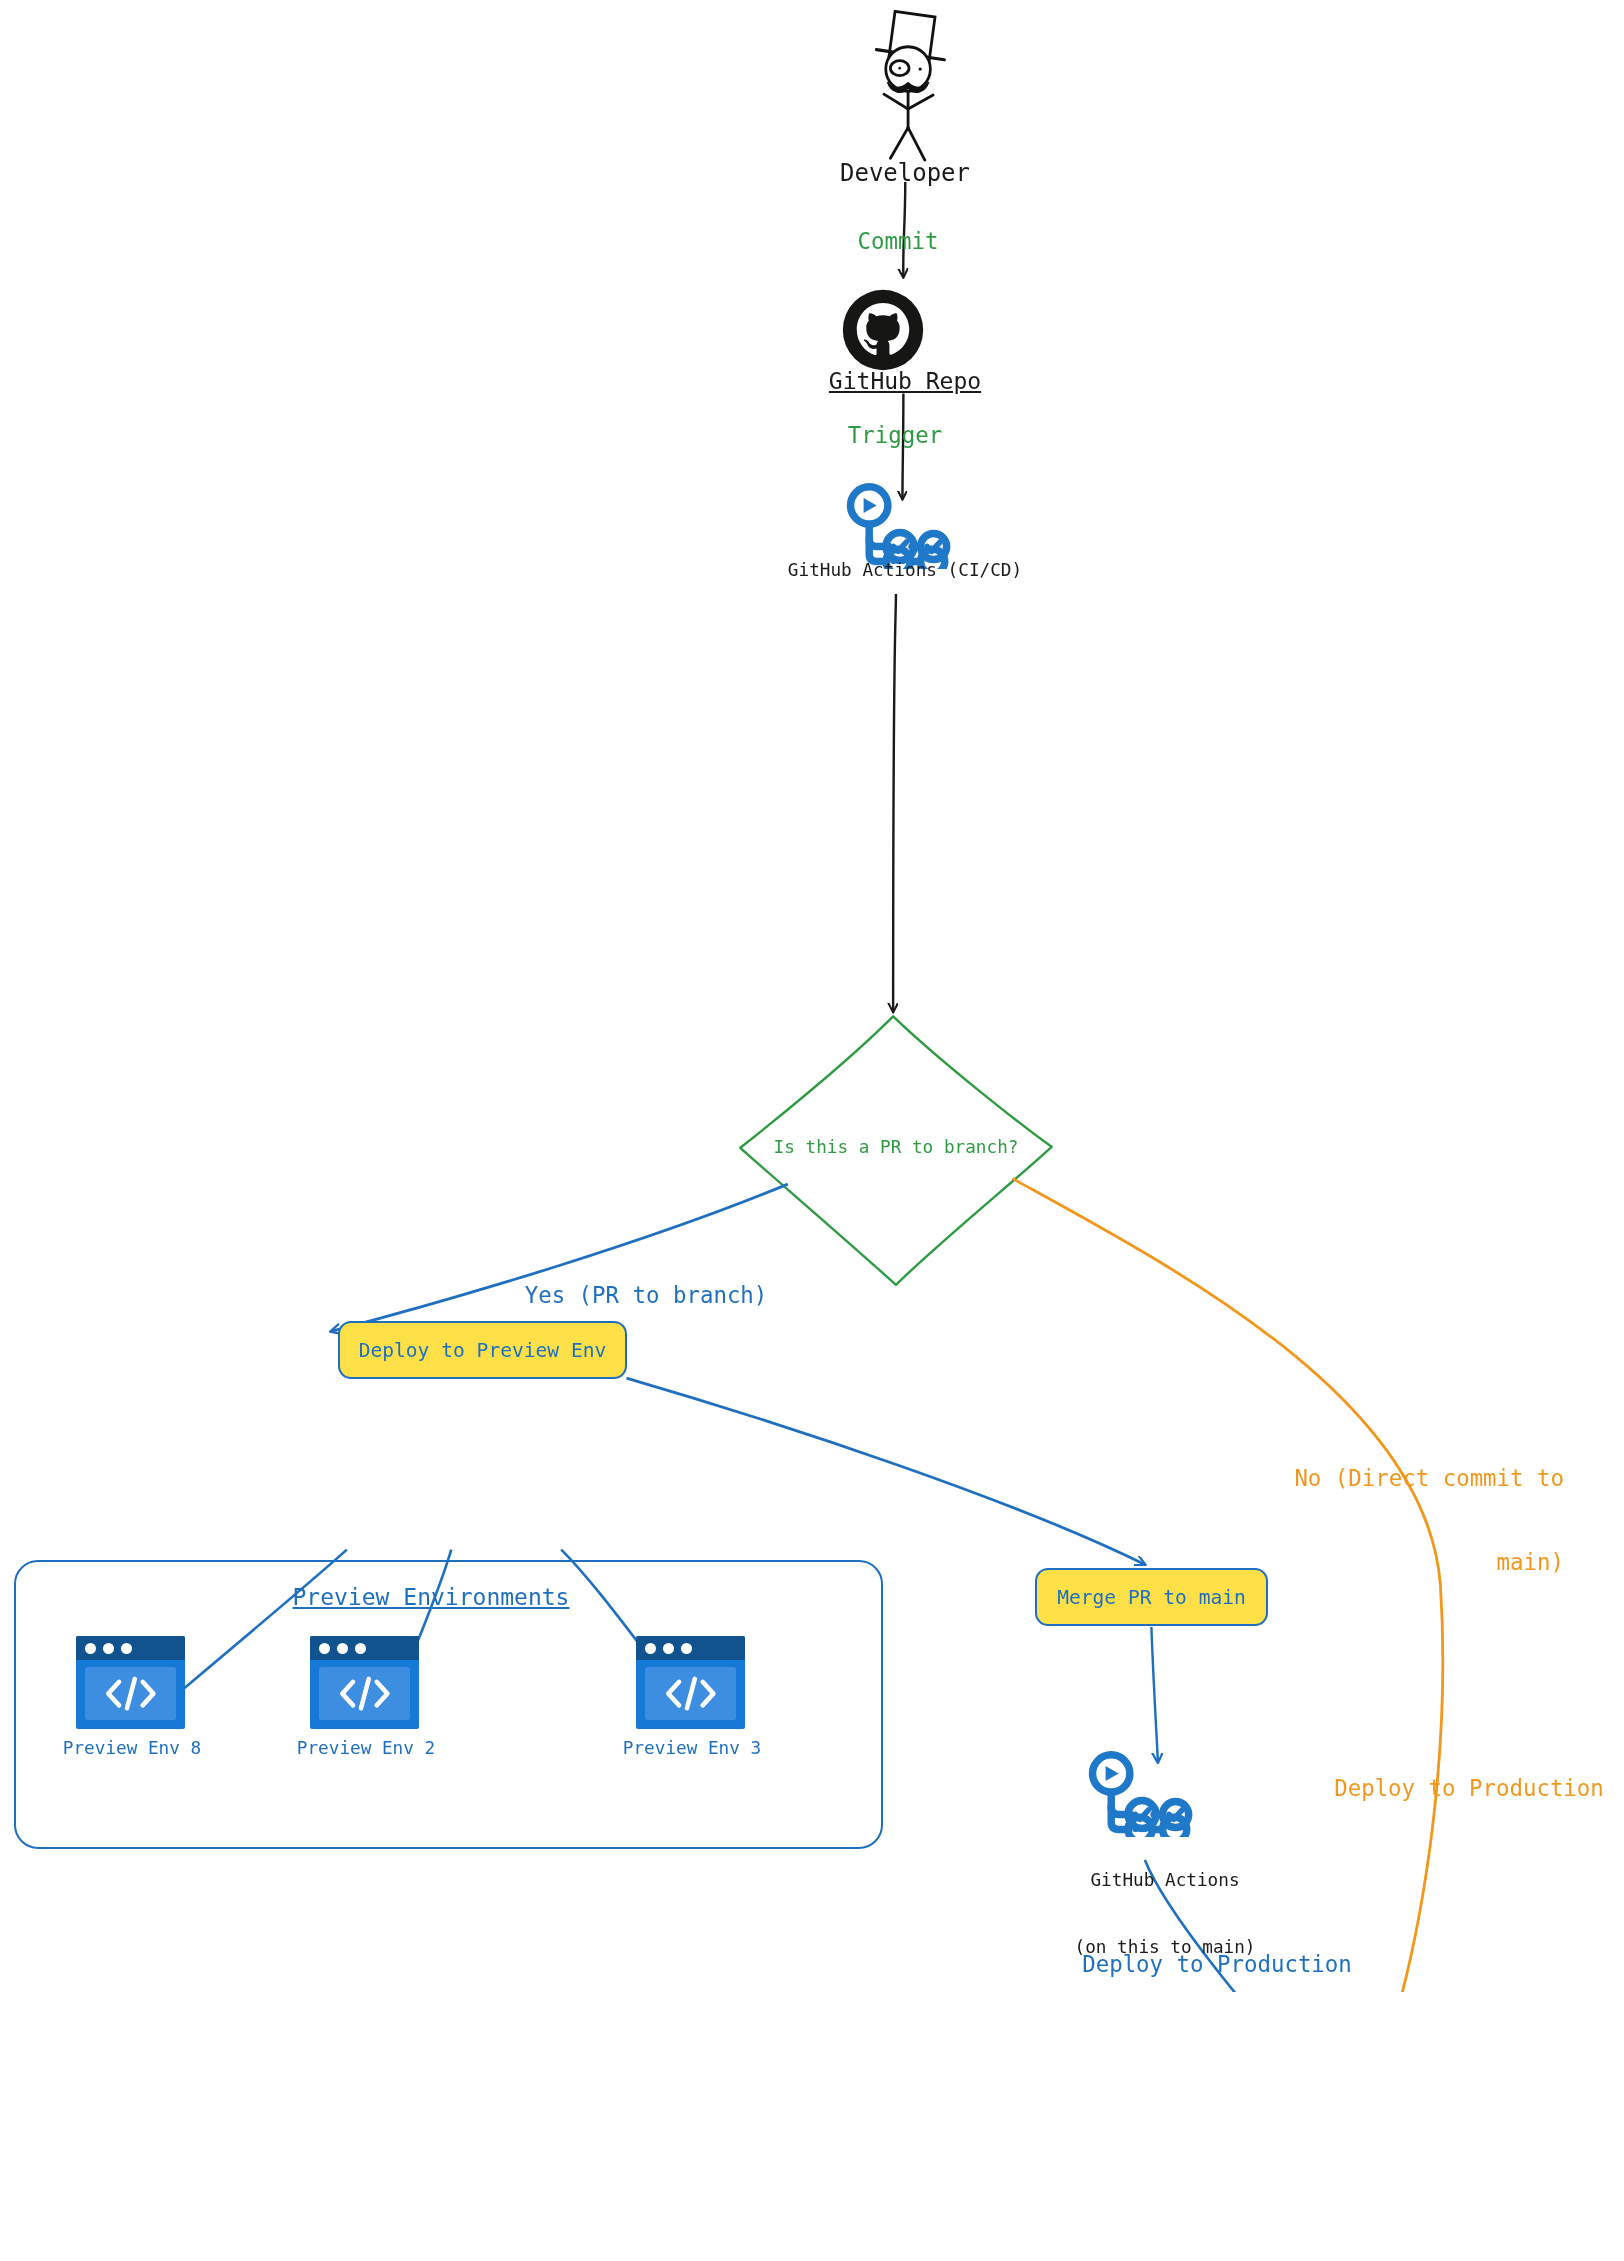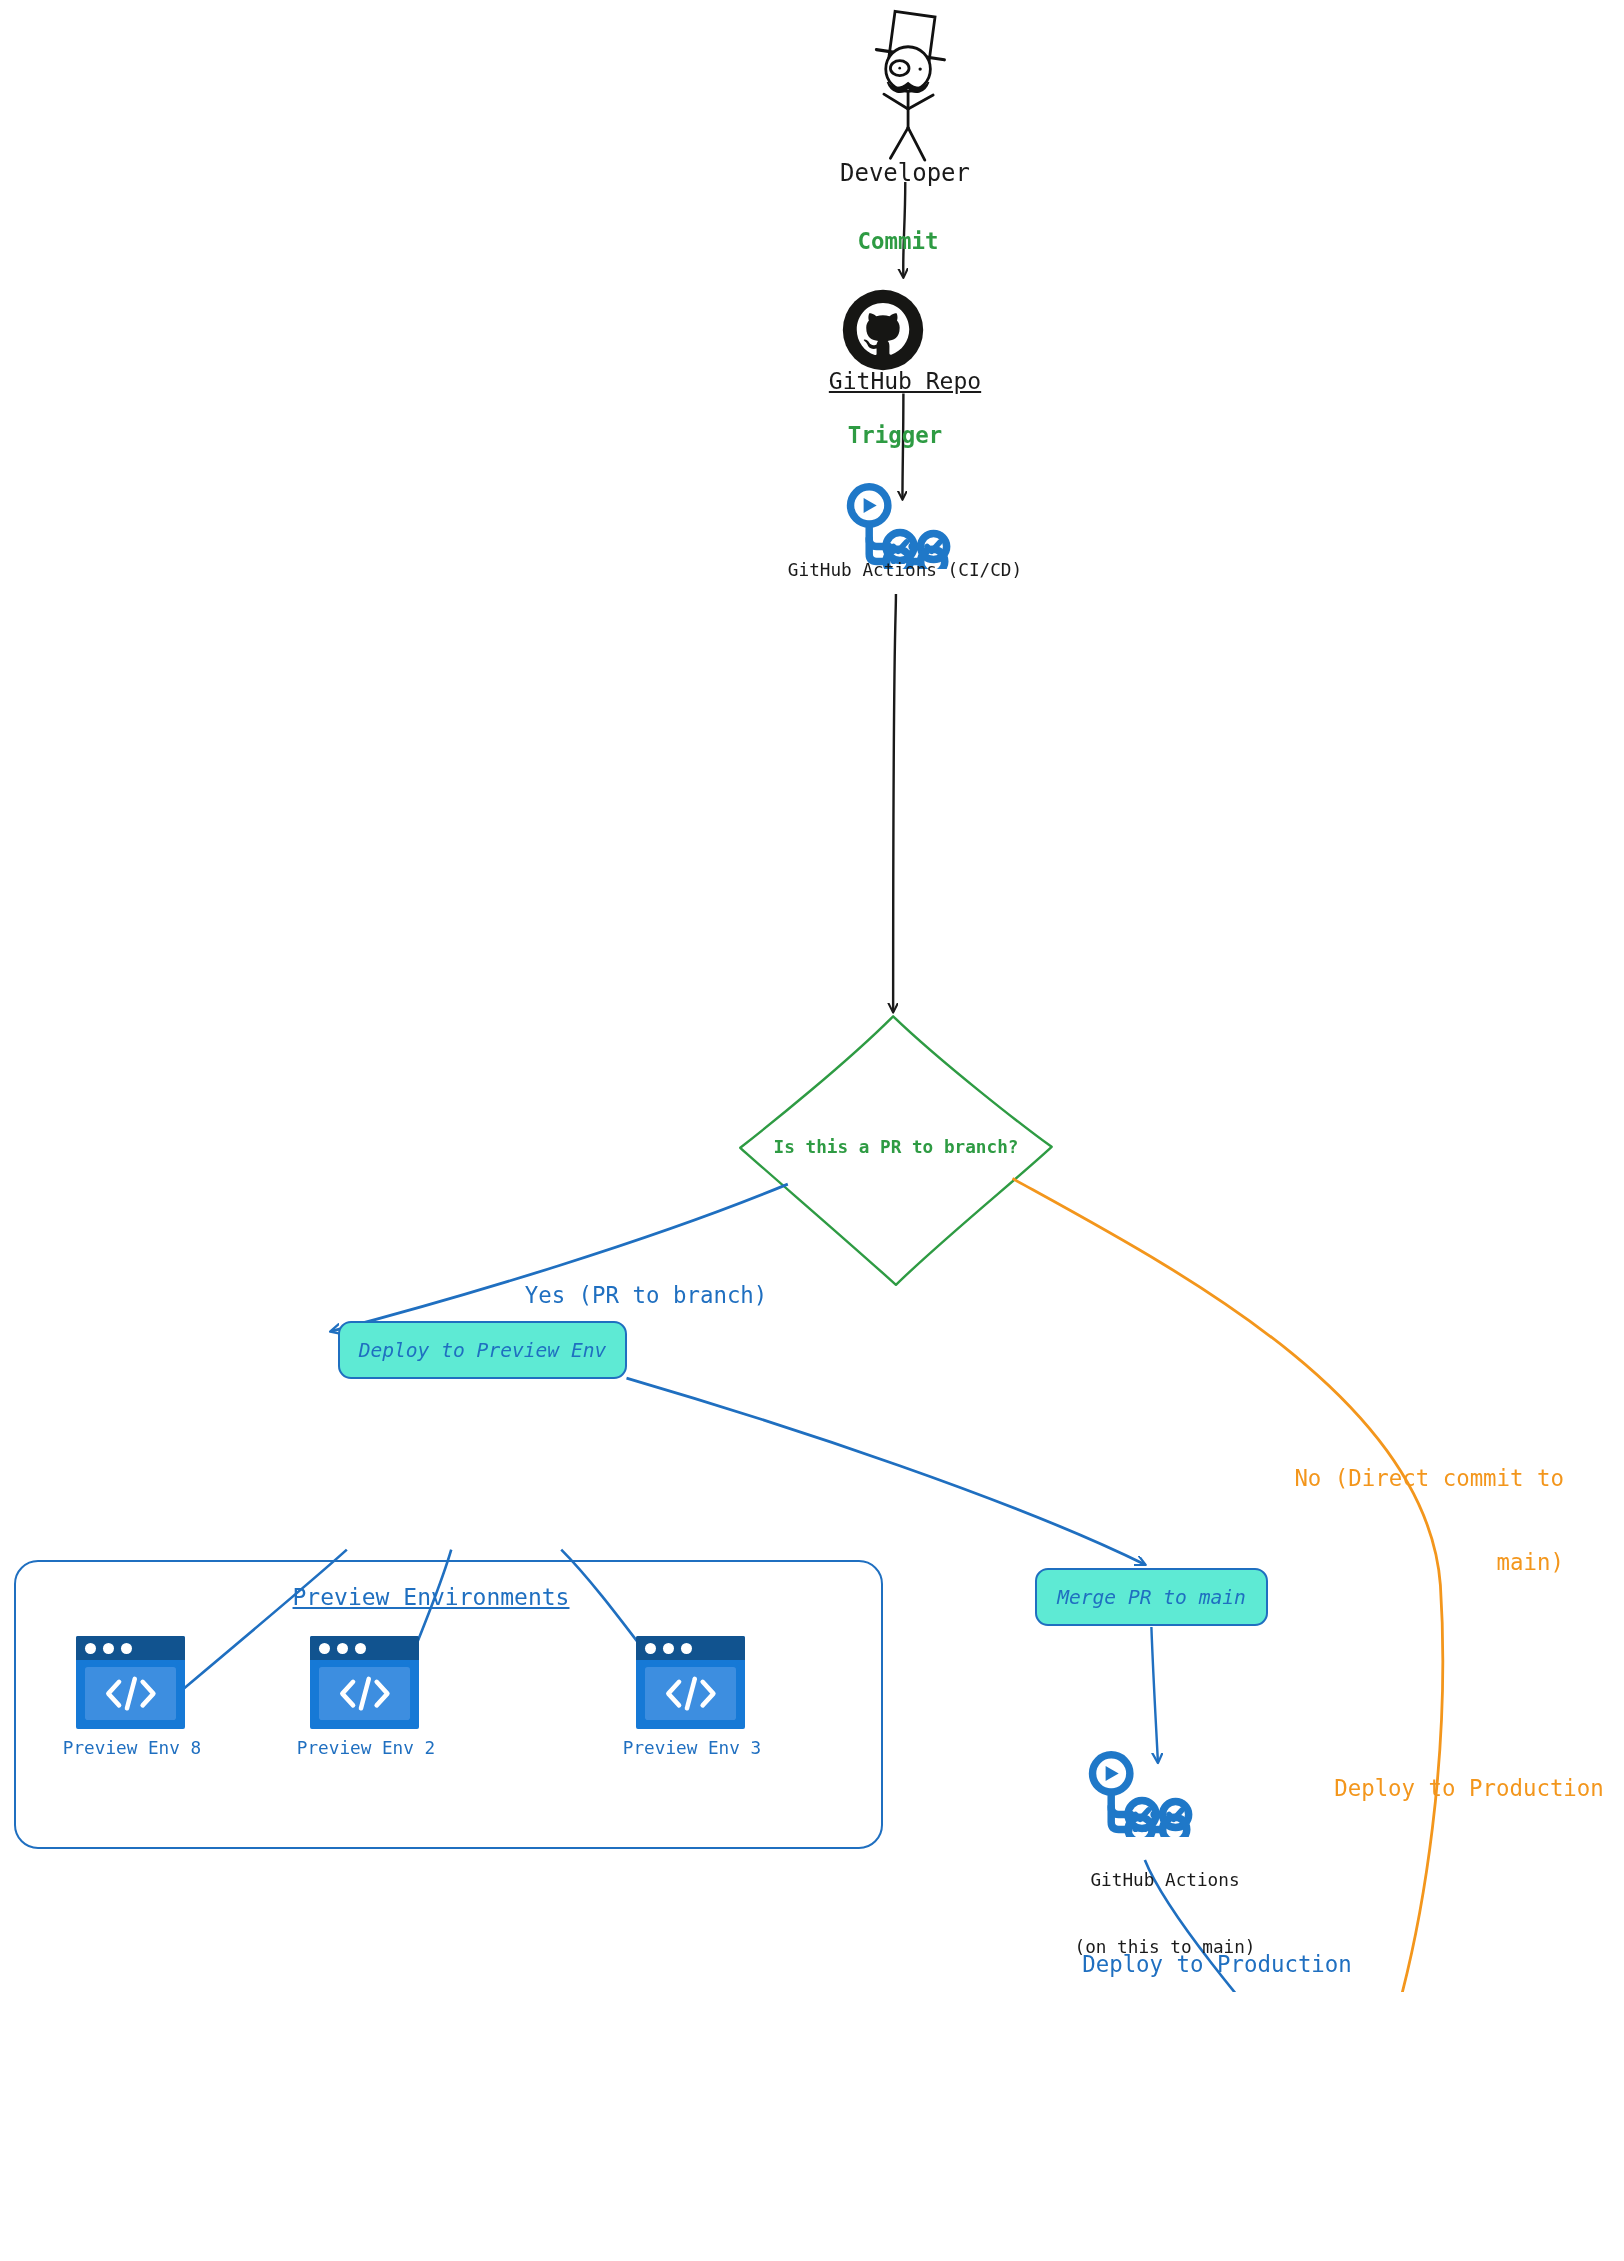--- a/index.html
+++ b/index.html
@@ -27,43 +27,42 @@
   .lbl {
     position: absolute;
     white-space: pre;
     font-family: "DejaVu Sans Mono", "Liberation Mono", monospace;
     line-height: 1.25;
   }
   .lbl.center { transform: translateX(-50%); text-align: center; }
 
   
   .t-black  { color: #1a1a1a; }
-  .t-green  { color: #2e9b43; font-weight: bold; }
+  .t-green  { color: #2e9b43; }
   .t-blue   { color: #1f6fc0; }
   .t-orange { color: #f3961c; }
 
   .fs-26 { font-size: 24px; }
   .fs-24 { font-size: 22.4px; }
   .fs-21 { font-size: 23px; text-decoration: underline; }
   .fs-19 { font-size: 17.7px; }
 
   
   .pbox {
     position: absolute;
     border: 2.3px solid #1f6fc0;
     border-radius: 13px;
-    background: #5eead4;
+    background: #fde047;
     display: flex;
     align-items: center;
     justify-content: center;
     color: #1f6fc0;
     font-family: "DejaVu Sans Mono", "Liberation Mono", monospace;
     font-size: 19.6px;
     box-sizing: border-box;
-    font-style: italic;
   }
 
   
   .group-box {
     position: absolute;
     border: 2.3px solid #1f6fc0;
     border-radius: 24px;
     background: transparent;
     box-sizing: border-box;
   }

